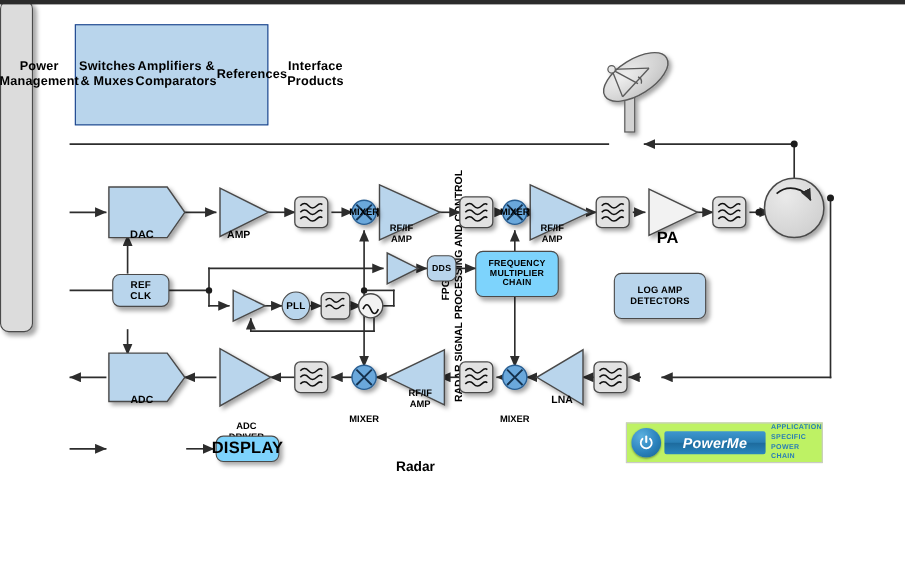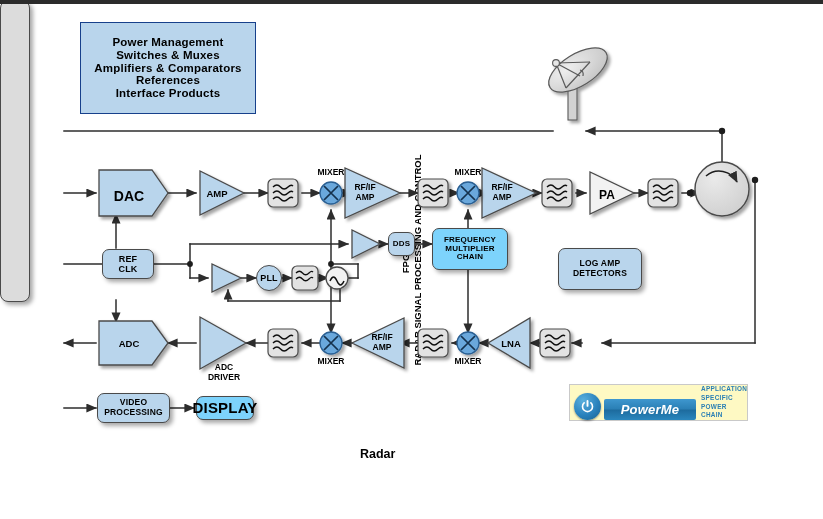--- a/index.html
+++ b/index.html
@@ -13,39 +13,39 @@
 
   
   .node{position:absolute;box-sizing:border-box;display:flex;align-items:center;justify-content:center;
         text-align:center;font-weight:bold;color:#000;line-height:1.12;letter-spacing:.2px;}
   .blue{background:#b9d5ec;border:1px solid #4a4a4a;}
   .gray{background:#7dd3fc;border:1px solid #4a4a4a;}
   .rounded{border-radius:7px;}
   .shadow{box-shadow:3px 3px 4px rgba(0,0,0,.34);}
 
   
-  #legend{left:80px;top:22px;width:176px;height:92px;background:#b9d5ec;border:1px solid #17408b;
-          font-size:11.5px;flex-direction:column;justify-content:center;}
+  #legend{left:68px;top:22px;width:176px;height:92px;background:#b9d5ec;border:1px solid #17408b;
+          font-size:11.5px;flex-direction:row;justify-content:center;}
   #legend div{width:100%;}
 
   
   #fpga{left:36px;top:120px;width:28px;height:300px;background:#dcdcdc;border:1px solid #4a4a4a;
         border-radius:8px;box-shadow:3px 3px 4px rgba(0,0,0,.34);}
   #fpga .vtext{position:absolute;left:50%;top:50%;transform:translate(-50%,-50%) rotate(-90deg);
         white-space:nowrap;font-size:9.5px;font-weight:bold;text-align:center;line-height:1.25;}
 
   
   svg.layer{position:absolute;left:0;top:0;width:823px;height:519px;pointer-events:none;}
 
-  .lbl{position:absolute;font-size:8.5px;font-weight:bold;color:#000;text-align:center;white-space:nowrap;}
+  .lbl{position:absolute;font-size:8.5px;font-weight:bold;color:#000;text-align:center;white-space:nowrap;margin-top:20px;}
   .title{position:absolute;font-size:12.5px;font-weight:bold;color:#000;}
 
   
-  #powerme{position:absolute;left:569px;top:384px;width:177px;height:35px;background:#fef9c3;
-           border:1px solid #c9c9c9;display:flex;align-items:flex-end;}
+  #powerme{position:absolute;left:569px;top:384px;width:177px;height:35px;background:#bef264;
+           border:1px solid #c9c9c9;display:flex;align-items:center;}
   #pm-circle{width:27px;height:27px;border-radius:50%;margin-left:4px;flex:0 0 auto;
         background:radial-gradient(circle at 34% 28%, #5ab0de 0%, #2a82bd 55%, #18618f 100%);
         box-shadow:0 1px 2px rgba(0,0,0,.4);display:flex;align-items:center;justify-content:center;}
   #pm-bar{margin-left:3px;height:21px;width:92px;flex:0 0 auto;border-radius:2px;
         background:linear-gradient(180deg,#3e97cf 0%, #2a7fb5 48%, #1d6b9e 52%, #2a86bd 100%);
         display:flex;align-items:center;justify-content:center;}
   #pm-bar span{color:#fff;font-size:13px;font-style:italic;font-weight:bold;letter-spacing:.2px;}
   #pm-txt{margin-left:5px;color:#2a7fb5;font-size:6.4px;font-weight:bold;line-height:1.35;letter-spacing:.3px;}
 </style>
 </head>
@@ -317,29 +317,29 @@
         <path d="M556,63 L566,88"></path>
         <path d="M556,63 L590,62"></path>
         <path d="M566,88 L590,62"></path>
       </g>
       <circle cx="556" cy="63" r="3.4" fill="#e6e6e6" stroke="#5a5a5a" stroke-width="1.1"></circle>
 
       <path d="M580,70 q4,1 3,6" fill="none" stroke="#5a5a5a" stroke-width="1.2"></path>
     </g>
   </svg>
 
-  <div class="lbl" style="left:99px;top:188px;width:60px;font-size:14px;">DAC</div>
+  <div class="lbl" style="left:99px;top:188px;width:60px;font-size:10px;">DAC</div>
   <div class="lbl" style="left:99px;top:338px;width:60px;font-size:9.5px;">ADC</div>
 
   <div class="lbl" style="left:198px;top:188px;width:38px;font-size:9.5px;">AMP</div>
   <div class="lbl" style="left:345px;top:182px;width:40px;font-size:8.5px;white-space:pre-line;">RF/IF
 AMP</div>
   <div class="lbl" style="left:482px;top:182px;width:40px;font-size:8.5px;white-space:pre-line;">RF/IF
 AMP</div>
-  <div class="lbl" style="left:591px;top:188px;width:32px;font-size:12px;">PA</div>
+  <div class="lbl" style="left:591px;top:188px;width:32px;font-size:15px;">PA</div>
   <div class="lbl" style="left:196px;top:362px;width:56px;font-size:8.5px;white-space:pre-line;line-height:1.2;">ADC
 DRIVER</div>
   <div class="lbl" style="left:362px;top:332px;width:40px;font-size:8.5px;white-space:pre-line;">RF/IF
 AMP</div>
   <div class="lbl" style="left:494px;top:338px;width:34px;font-size:9.5px;">LNA</div>
 
   <div class="lbl" style="left:307px;top:167px;width:48px;">MIXER</div>
   <div class="lbl" style="left:444px;top:167px;width:48px;">MIXER</div>
   <div class="lbl" style="left:307px;top:356px;width:48px;">MIXER</div>
   <div class="lbl" style="left:444px;top:356px;width:48px;">MIXER</div>
@@ -352,26 +352,24 @@
 
   <div class="node blue rounded shadow" style="left:388px;top:232px;width:27px;height:24px;font-size:8px;">DDS</div>
 
   <div class="node gray rounded shadow" style="left:432px;top:228px;width:76px;height:42px;font-size:8px;white-space:pre-line;">FREQUENCY
 MULTIPLIER
 CHAIN</div>
 
   <div class="node blue rounded shadow" style="left:558px;top:248px;width:84px;height:42px;font-size:8.5px;white-space:pre-line;">LOG AMP
 DETECTORS</div>
 
-  <div class="node blue rounded shadow" style="left:97px;top:393px;width:73px;height:30px;font-size:8.5px;white-space:pre-line;">VIDEO
-PROCESSING</div>
 
   <div class="node gray rounded shadow" style="left:196px;top:396px;width:58px;height:24px;font-size:15px;">DISPLAY</div>
 
-  <div class="title" style="left:360px;top:447px;text-align:center;">Radar</div>
+  <div class="title" style="left:360px;top:417px;text-align:center;">Radar</div>
 
   <div id="powerme">
     <div id="pm-circle">
       <svg width="15" height="15" viewBox="0 0 24 24" aria-hidden="true">
         <path d="M12 3 L12 11" stroke="#ffffff" stroke-width="3" stroke-linecap="round" fill="none"></path>
         <path d="M6.6 6.2 a8 8 0 1 0 10.8 0" stroke="#ffffff" stroke-width="2.6" fill="none" stroke-linecap="round"></path>
       </svg>
     </div>
     <div id="pm-bar">
       <span>PowerMe</span>

